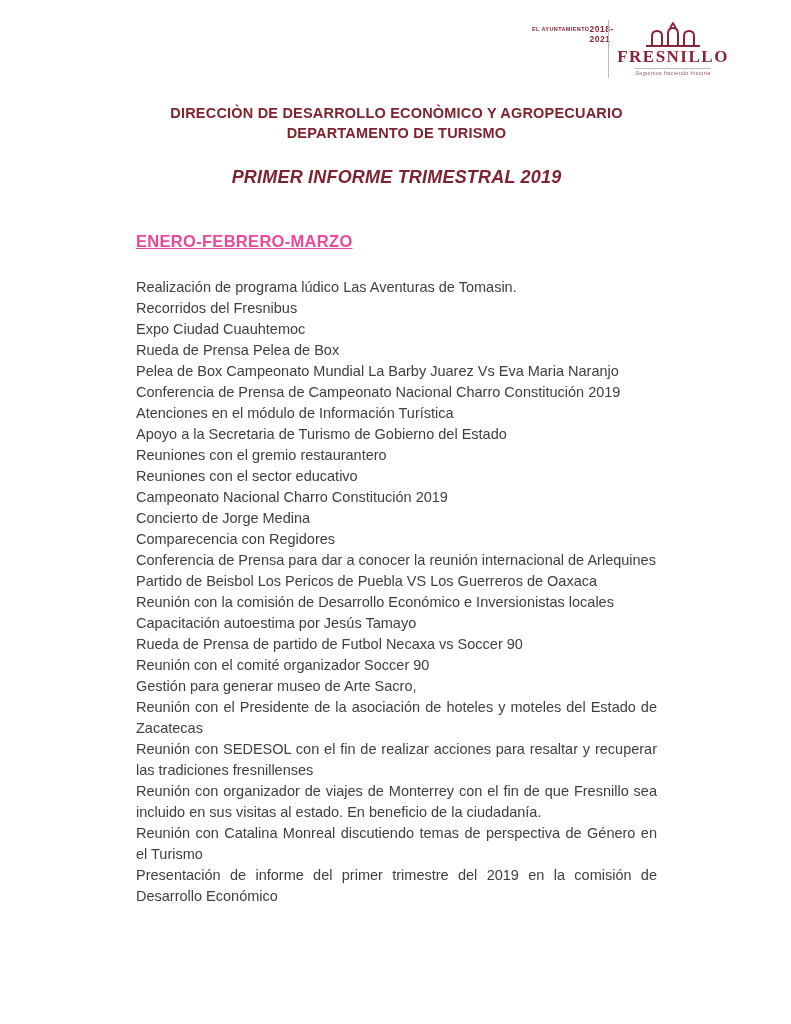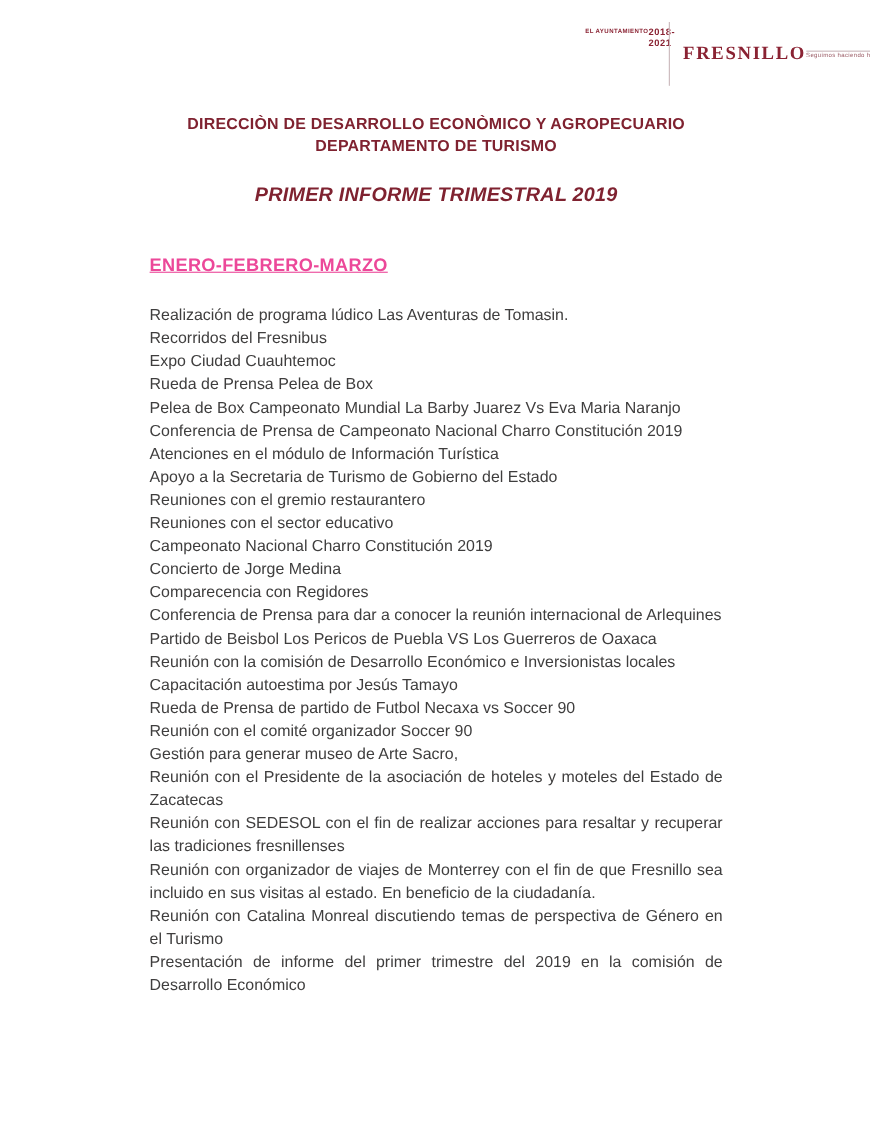--- a/index.html
+++ b/index.html
@@ -43,20 +43,21 @@
     color: #8a2333;
     letter-spacing: 0.5px;
   }
   .logo-divider {
     width: 1px;
     height: 58px;
     background: #c9b6ba;
   }
   .brand {
     display: flex;
+    flex-direction: column;
     align-items: center;
     width: 104px;
   }
   .brand-name {
     font-family: "Liberation Serif", serif;
     font-size: 17px;
     font-weight: bold;
     color: #8a2333;
     letter-spacing: 1.5px;
     line-height: 1.1;

